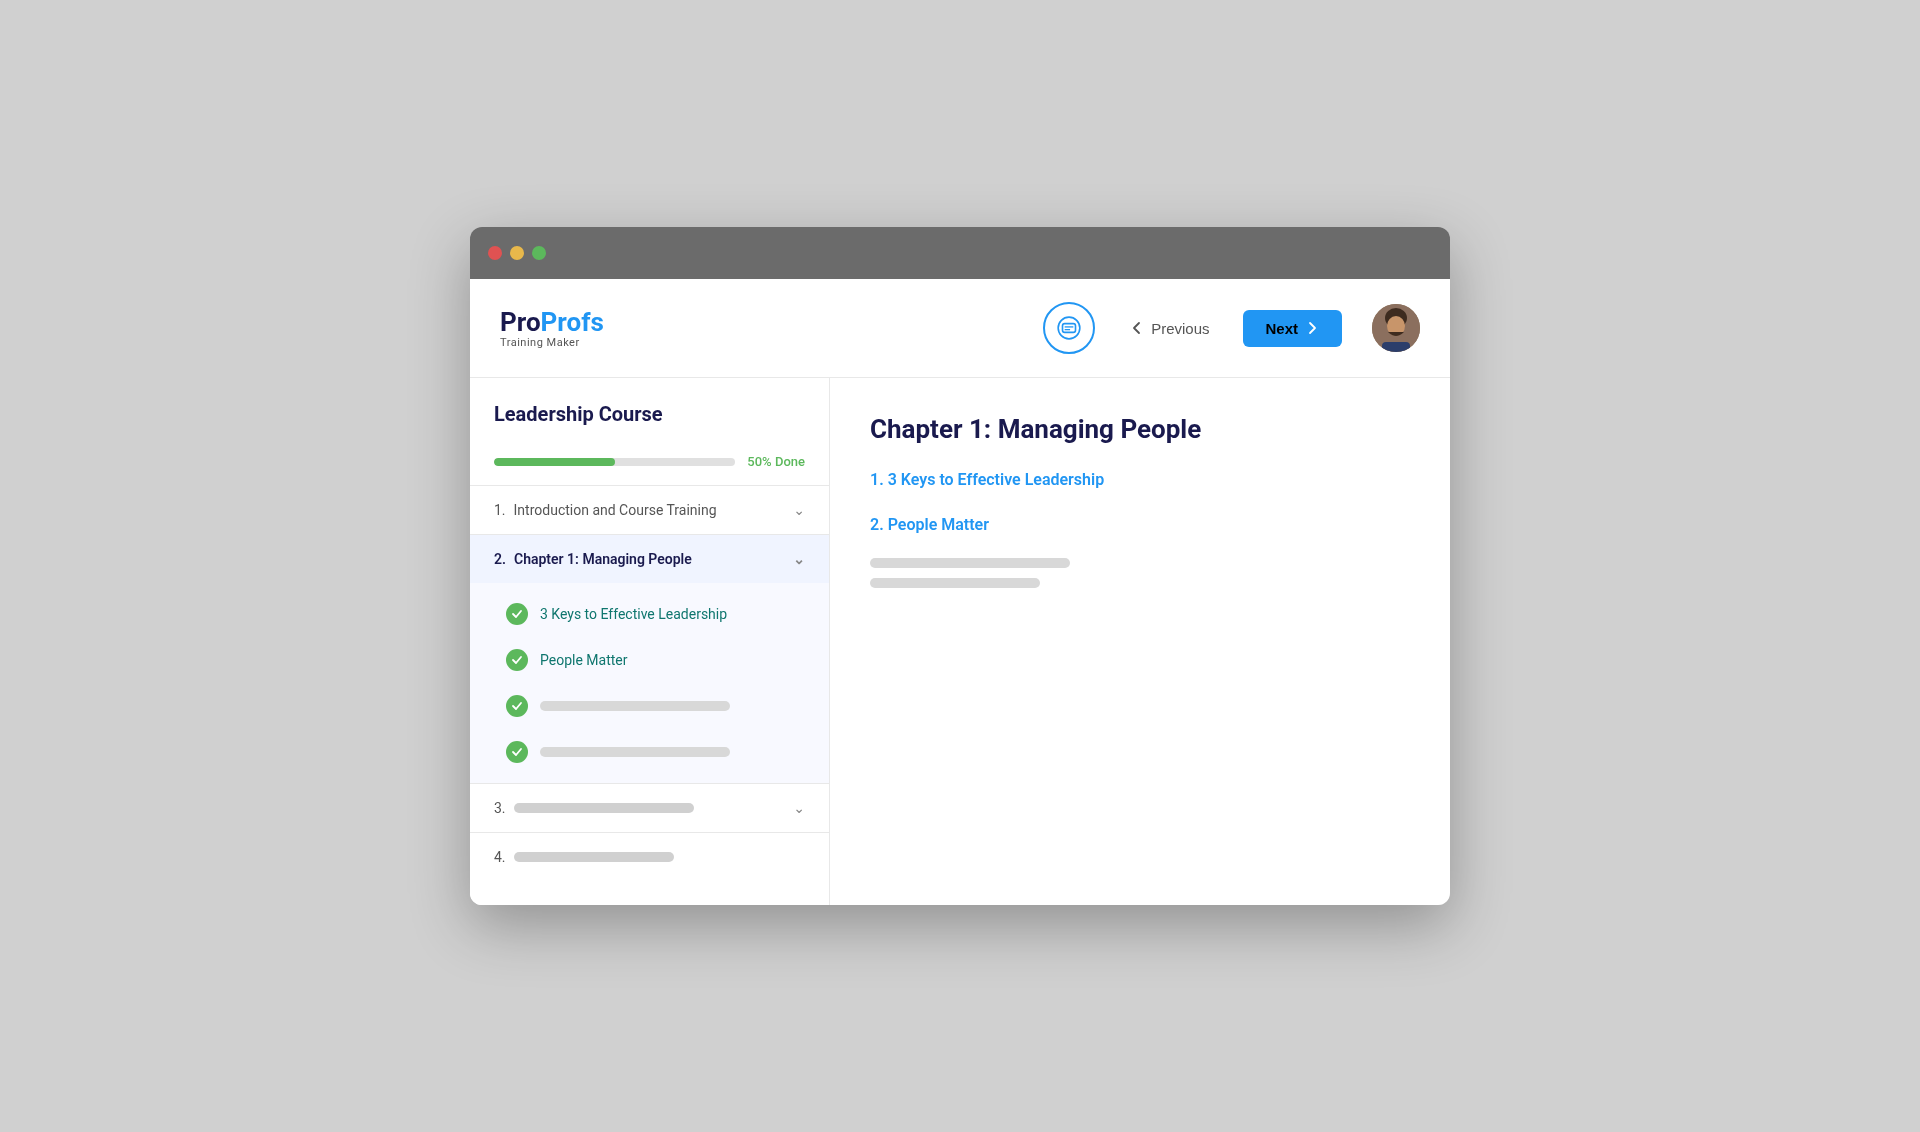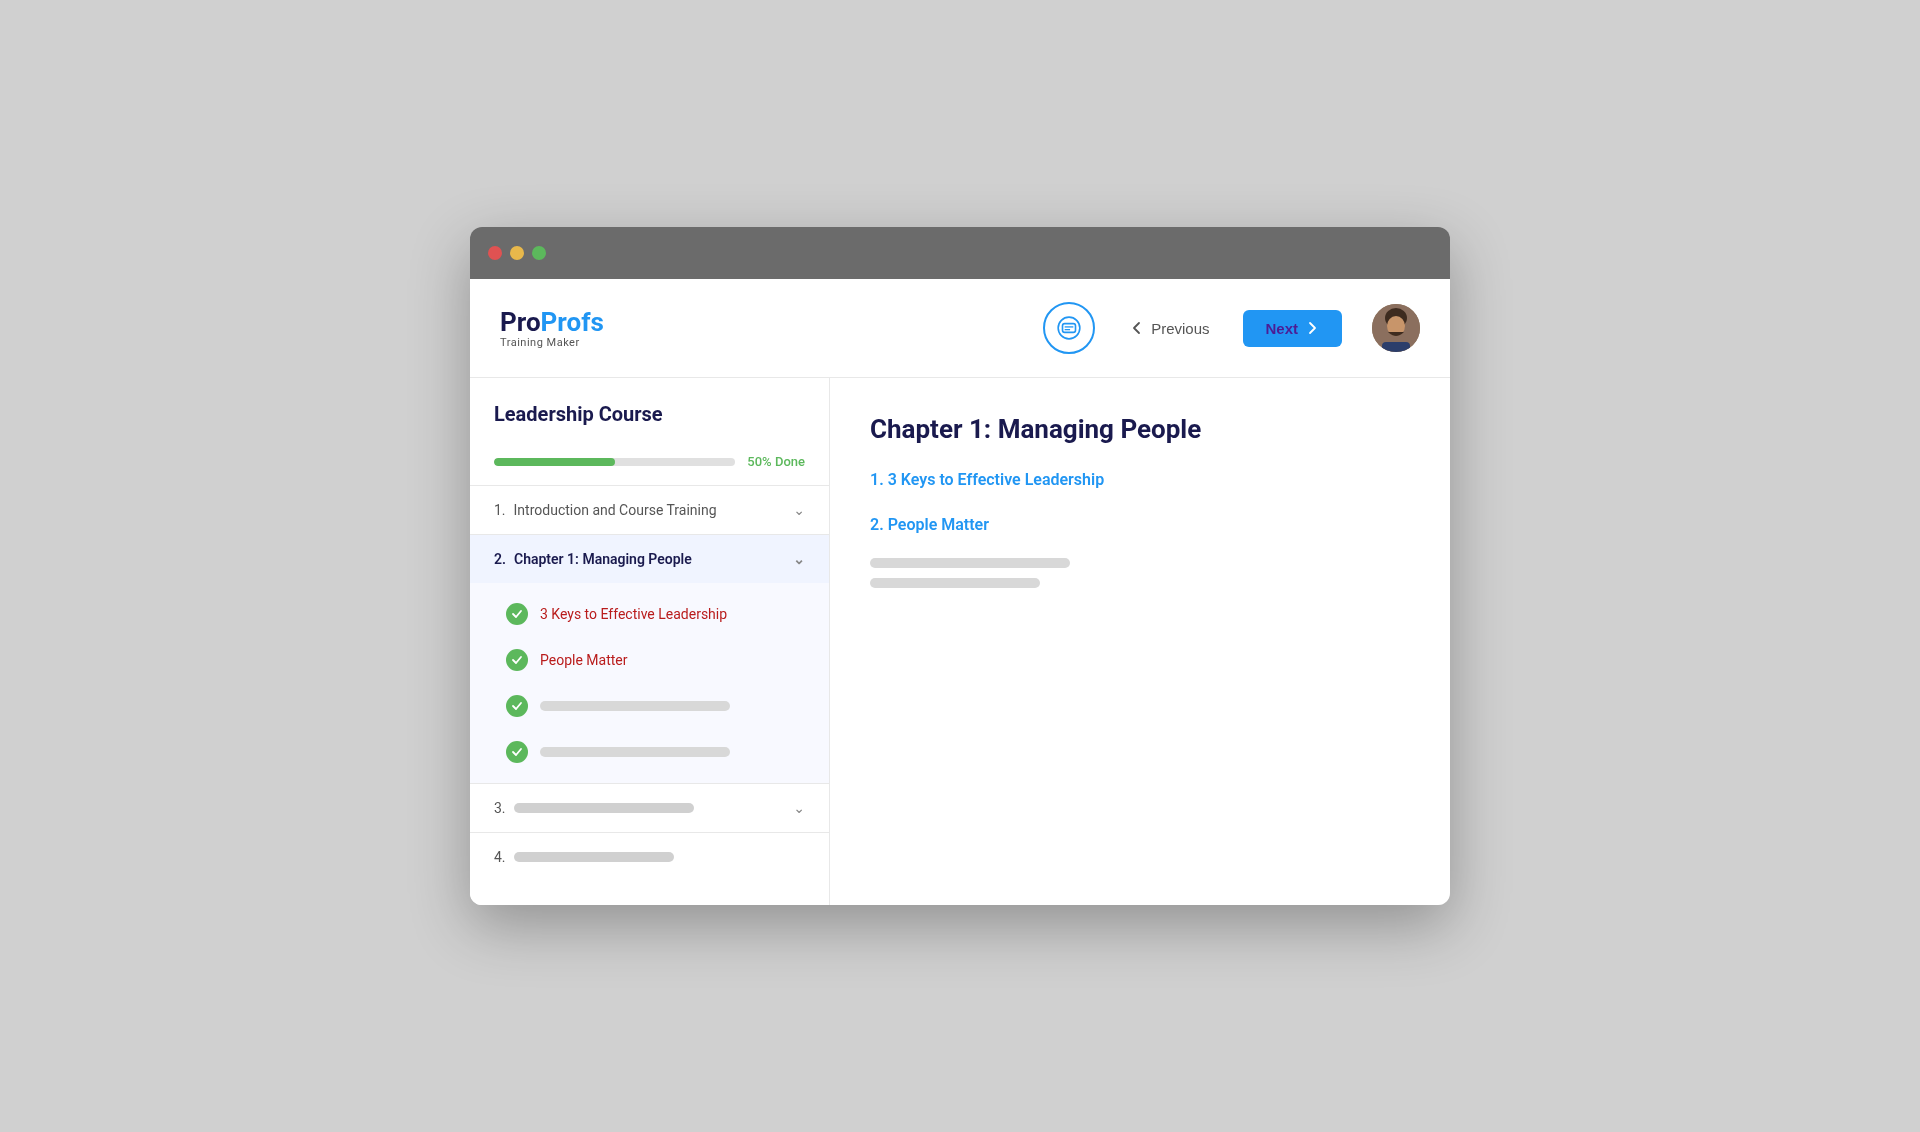--- a/index.html
+++ b/index.html
@@ -93,21 +93,21 @@
       padding: 10px 14px;
     }
     .nav-prev svg { width: 16px; height: 16px; }
     .nav-next {
       display: flex;
       align-items: center;
       gap: 6px;
       background: #2196f3;
       border: none;
       cursor: pointer;
-      color: #4c1d95;
+      color: #000000;
       font-size: 15px;
       font-weight: 600;
       padding: 10px 22px;
       border-radius: 6px;
     }
     .nav-next svg { width: 16px; height: 16px; }
     .avatar {
       width: 48px;
       height: 48px;
       border-radius: 50%;
@@ -210,21 +210,21 @@
       border-radius: 50%;
       background: #5cb85c;
       display: flex;
       align-items: center;
       justify-content: center;
       flex-shrink: 0;
     }
     .lesson-check svg { width: 12px; height: 12px; }
     .lesson-text {
       font-size: 14px;
-      color: #b91c1c;
+      color: #0f766e;
     }
     .lesson-text-placeholder {
       height: 10px;
       background: #d8d8d8;
       border-radius: 5px;
     }
 
     
     .chapter-placeholder {
       height: 10px;

